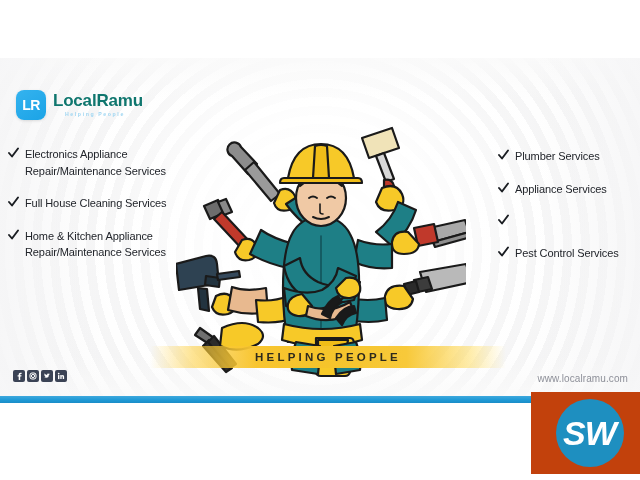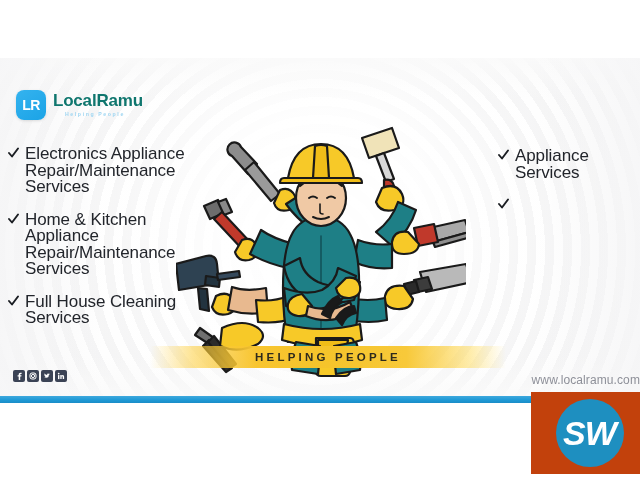--- a/index.html
+++ b/index.html
@@ -119,21 +119,21 @@
   }
   .svc-check {
     flex: 0 0 auto;
     width: 11px;
     height: 16px;
     position: relative;
     top: 1px;
   }
   .svc-check svg { display: block; }
   .svc-text {
-    font-size: 17px;
+    font-size: 11px;
     line-height: 16.5px;
     color: #22252b;
     letter-spacing: -0.1px;
   }
 
   
   #illustration {
     position: absolute;
     left: 176px;
     top: 58px;
@@ -184,23 +184,23 @@
     background: #3b4355;
     display: flex;
     align-items: center;
     justify-content: center;
   }
   .social-ico svg { display: block; }
 
   
   #website {
     position: absolute;
-    right: 0;
+    right: 12px;
     top: 315px;
-    font-size: 12px;
+    font-size: 10px;
     color: #8e9099;
     letter-spacing: .1px;
     font-family: "Liberation Sans", sans-serif;
   }
 
   
   #footer-bar {
     position: absolute;
     left: 0;
     top: 396px;
@@ -366,47 +366,63 @@
             </svg>
         </span>
         <span class="svc-text">Electronics Appliance Repair/Maintenance Services</span>
       </div>
       <div class="svc-item">
         <span class="svc-check">
           <svg width="11" height="12" viewBox="0 0 11 12">
               <path d="M1,6 L4,9.5 L10,1.5" fill="none" stroke="#1a1d22" stroke-width="1.9" stroke-linecap="round" stroke-linejoin="round"></path>
             </svg>
         </span>
+        <span class="svc-text">Full House Cleaning Services</span>
+      </div>
+      <div class="svc-item">
+        <span class="svc-check">
+          <svg width="11" height="12" viewBox="0 0 11 12">
+              <path d="M1,6 L4,9.5 L10,1.5" fill="none" stroke="#1a1d22" stroke-width="1.9" stroke-linecap="round" stroke-linejoin="round"></path>
+            </svg>
+        </span>
         <span class="svc-text">Home &amp; Kitchen Appliance Repair/Maintenance Services</span>
       </div>
-      <div class="svc-item">
-        <span class="svc-check">
-          <svg width="11" height="12" viewBox="0 0 11 12">
-              <path d="M1,6 L4,9.5 L10,1.5" fill="none" stroke="#1a1d22" stroke-width="1.9" stroke-linecap="round" stroke-linejoin="round"></path>
-            </svg>
-        </span>
-        <span class="svc-text">Full House Cleaning Services</span>
-      </div>
     </div>
 
     <div class="svc-list" id="list-right">
       <div class="svc-item">
         <span class="svc-check">
           <svg width="11" height="12" viewBox="0 0 11 12">
               <path d="M1,6 L4,9.5 L10,1.5" fill="none" stroke="#1a1d22" stroke-width="1.9" stroke-linecap="round" stroke-linejoin="round"></path>
             </svg>
         </span>
+        <span class="svc-text">Plumber Services</span>
+      </div>
+      <div class="svc-item">
+        <span class="svc-check">
+          <svg width="11" height="12" viewBox="0 0 11 12">
+              <path d="M1,6 L4,9.5 L10,1.5" fill="none" stroke="#1a1d22" stroke-width="1.9" stroke-linecap="round" stroke-linejoin="round"></path>
+            </svg>
+        </span>
         <span class="svc-text">Appliance Services</span>
       </div>
       <div class="svc-item">
         <span class="svc-check">
           <svg width="11" height="12" viewBox="0 0 11 12">
               <path d="M1,6 L4,9.5 L10,1.5" fill="none" stroke="#1a1d22" stroke-width="1.9" stroke-linecap="round" stroke-linejoin="round"></path>
             </svg>
         </span>
+      </div>
+      <div class="svc-item">
+        <span class="svc-check">
+          <svg width="11" height="12" viewBox="0 0 11 12">
+              <path d="M1,6 L4,9.5 L10,1.5" fill="none" stroke="#1a1d22" stroke-width="1.9" stroke-linecap="round" stroke-linejoin="round"></path>
+            </svg>
+        </span>
+        <span class="svc-text">Pest Control Services</span>
       </div>
     </div>
 
     <div id="banner">
       <span id="banner-text">HELPING PEOPLE</span>
     </div>
 
     <div id="socials">
       <span class="social-ico">
         <svg width="8" height="8" viewBox="0 0 8 8">

